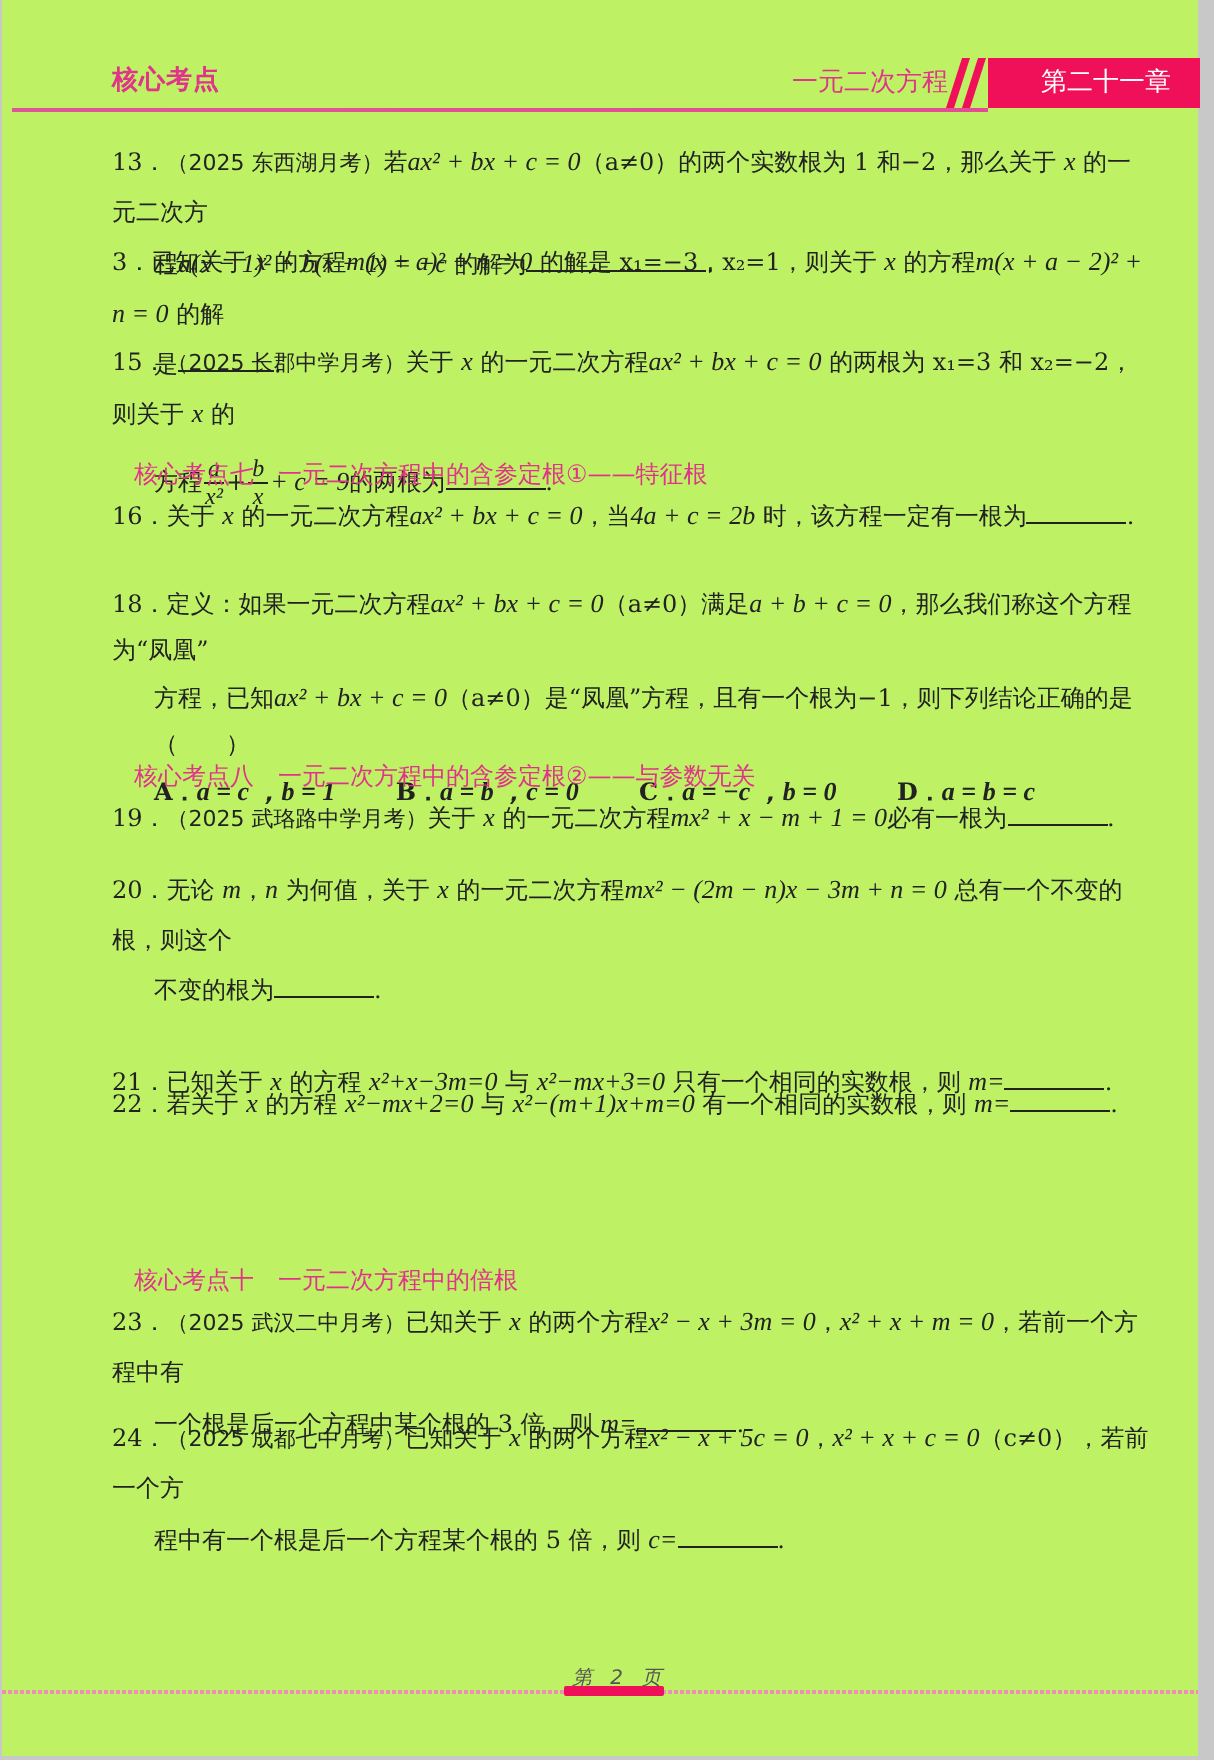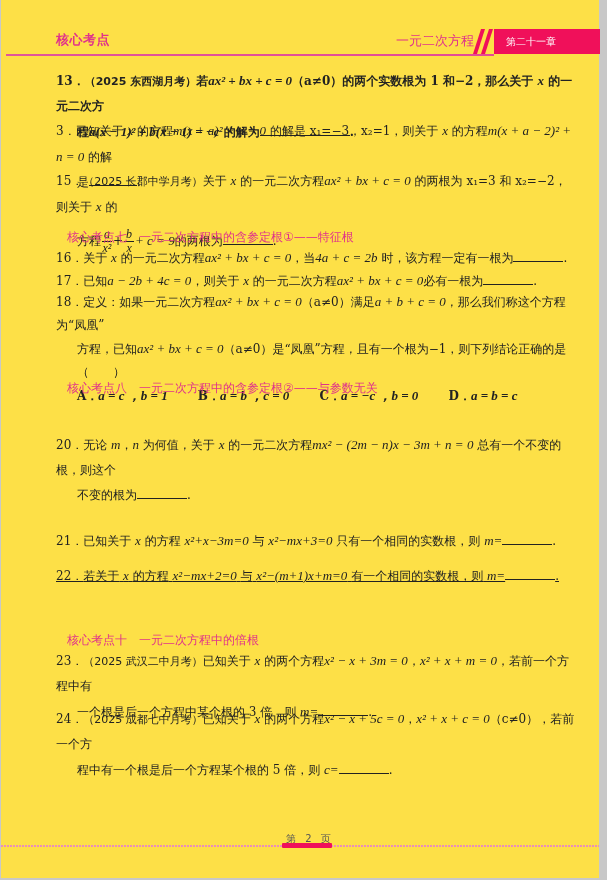--- a/index.html
+++ b/index.html
@@ -4,61 +4,61 @@
 <style>
   html, body { margin:0; padding:0; }
   body {
     width:607px; height:880px; overflow:hidden;
     background:#c8c8c8;
     font-family: "DejaVu Serif", "Liberation Serif", serif;
     color:#222;
   }
   .page {
     position:absolute; left:1px; top:0; width:598px; height:878px;
-    background:#fde047;
+    background:#bef264;
   }
   .hdr-left {
     position:absolute; left:55px; top:31px; font-size:13px; font-weight:bold;
     color:#e0338a; font-family:"DejaVu Sans", sans-serif; letter-spacing:0.5px;
   }
   .hdr-line {
     position:absolute; left:5px; top:54px; width:488px; height:2px;
     background:linear-gradient(to right,#e0559a,#e44b95);
   }
   .hdr-chapter-title {
     position:absolute; left:395px; top:32px; font-size:13px;
     color:#e0338a; font-family:"DejaVu Sans", sans-serif;
   }
   .hdr-slash {
     position:absolute; left:472px; top:29px; width:22px; height:25px;
   }
   .hdr-badge {
     position:absolute; left:493px; top:29px; width:106px; height:25px;
     background:#f0105a; color:#fff; font-family:"DejaVu Sans", sans-serif;
-    font-size:10px; line-height:25px; padding-left:12px; box-sizing:border-box;
+    font-size:13px; line-height:25px; padding-left:12px; box-sizing:border-box;text-align:center;
   }
   .q {
     position:absolute; left:55px; width:520px; font-size:12px; line-height:25px;
   }
   .q .indent { padding-left:21px; display:block; }
   .src { font-family:"DejaVu Sans", sans-serif; font-size:11px; }
   .math { font-style:italic; font-family:"Liberation Serif", serif; font-size:13px; }
   .blank { display:inline-block; border-bottom:1px solid #222; height:14px; vertical-align:baseline; }
   .sec {
     position:absolute; left:66px; font-size:12px; font-weight:normal;
     color:#e0338a; font-family:"DejaVu Sans", sans-serif;
   }
   .frac { display:inline-block; vertical-align:middle; text-align:center; line-height:13px; font-style:italic; font-family:"Liberation Serif", serif; font-size:12px; margin:0 1px; }
   .frac .n { display:block; border-bottom:1px solid #222; padding:0 2px; }
   .frac .d { display:block; }
   .opts { display:block; padding-left:21px;font-weight:bold; }
   .opts span.opt { display:inline-block; margin-right:26px; }
   .footer-text {
     position:absolute; left:285px; top:832px; font-size:10px; color:#555;
-    font-family:"DejaVu Sans", sans-serif; letter-spacing:3px;
+    font-family:"DejaVu Sans", sans-serif; letter-spacing:3px;font-style:italic;
   }
   .footer-line {
     position:absolute; left:0; top:845px; width:598px; height:2px;
     background:repeating-linear-gradient(to right,#e98fb8 0 2px,transparent 2px 3px);
   }
   .footer-bar {
     position:absolute; left:281px; top:843px; width:50px; height:5px; background:#f0105a; border-radius:1px;
   }
 </style>
 </head>
@@ -68,70 +68,70 @@
 
   <div class="hdr-left">核心考点</div>
   <div class="hdr-line"></div>
   <div class="hdr-chapter-title">一元二次方程</div>
   <svg class="hdr-slash" viewBox="0 0 22 25">
     <polygon points="8,0 12,0 4,25 0,25" fill="#f0105a"></polygon>
     <polygon points="16,0 20,0 12,25 8,25" fill="#f0105a"></polygon>
   </svg>
   <div class="hdr-badge">第二十一章</div>
 
-  <div class="q" style="top:68px;font-weight:bold;">
+  <div class="q" style="top:68px;">
     <span>13．</span><span class="src">（2025 东西湖月考）</span><span>若</span><span class="math">ax² + bx + c = 0</span><span>（a≠0）的两个实数根为 1 和−2，那么关于</span> <span class="math">x</span> <span>的一元二次方</span>
     <span class="indent"><span>程</span><span class="math">a(x − 1)² + b(x − 1) = −c</span> <span>的解为</span><span class="blank" style="width:90px;"></span><span>.</span></span>
   </div>
 
   <div class="q" style="top:118px;">
     <span>3．</span><span>已知关于</span> <span class="math">x</span> <span>的方程</span><span class="math">m(x + a)² + n = 0</span> <span>的解是 x₁=−3，x₂=1，则关于</span> <span class="math">x</span> <span>的方程</span><span class="math">m(x + a − 2)² + n = 0</span> <span>的解</span>
     <span class="indent"><span>是</span><span class="blank" style="width:48px;"></span><span>.</span></span>
   </div>
 
   <div class="q" style="top:168px;">
     <span>15．</span><span class="src">（2025 长郡中学月考）</span><span>关于</span> <span class="math">x</span> <span>的一元二次方程</span><span class="math">ax² + bx + c = 0</span> <span>的两根为 x₁=3 和 x₂=−2，则关于</span> <span class="math">x</span> <span>的</span>
     <span class="indent" style="margin-top:8px;"><span>方程</span><span class="frac"><span class="n">a</span><span class="d">x²</span></span><span>+</span><span class="frac"><span class="n">b</span><span class="d">x</span></span><span class="math">+ c = 9</span><span>的两根为</span><span class="blank" style="width:50px;"></span><span>.</span></span>
   </div>
 
   <div class="sec" style="top:229px;">核心考点七　一元二次方程中的含参定根①——特征根</div>
 
   <div class="q" style="top:245px;">
     <span>16．</span><span>关于</span> <span class="math">x</span> <span>的一元二次方程</span><span class="math">ax² + bx + c = 0</span><span>，当</span><span class="math">4a + c = 2b</span> <span>时，该方程一定有一根为</span><span class="blank" style="width:50px;"></span><span>.</span>
   </div>
 
-  <div class="q" style="top:268px;">
-    <span>17．</span><span>已知</span><span class="math">a − 2b + 4c = 0</span><span>，则关于</span> <span class="math">x</span> <span>的一元二次方程</span><span class="math">ax² + bx + c = 0</span><span>必有一根为</span><span class="blank" style="width:50px;"></span><span>.</span>
-  </div>
 
   <div class="q" style="top:290px; line-height:23px;">
     <span>18．</span><span>定义：如果一元二次方程</span><span class="math">ax² + bx + c = 0</span><span>（a≠0）满足</span><span class="math">a + b + c = 0</span><span>，那么我们称这个方程为“凤凰”</span>
     <span class="indent"><span>方程，已知</span><span class="math">ax² + bx + c = 0</span><span>（a≠0）是“凤凰”方程，且有一个根为−1，则下列结论正确的是（　　）</span></span>
     <span class="opts">
       <span class="opt"><span>A．</span><span class="math">a = c ，b = 1</span></span>
       <span class="opt"><span>B．</span><span class="math">a = b ，c = 0</span></span>
       <span class="opt"><span>C．</span><span class="math">a = −c ，b = 0</span></span>
       <span class="opt"><span>D．</span><span class="math">a = b = c</span></span>
     </span>
   </div>
 
   <div class="sec" style="top:380px;">核心考点八　一元二次方程中的含参定根②——与参数无关</div>
 
+  <div class="q" style="top:396px;">
+    <span>19．</span><span class="src">（2025 武珞路中学月考）</span><span>关于</span> <span class="math">x</span> <span>的一元二次方程</span><span class="math">mx² + x − m + 1 = 0</span><span>必有一根为</span><span class="blank" style="width:50px;"></span><span>.</span>
+  </div>
 
   <div class="q" style="top:432px;">
     <span>20．</span><span>无论</span> <span class="math">m</span><span>，</span><span class="math">n</span> <span>为何值，关于</span> <span class="math">x</span> <span>的一元二次方程</span><span class="math">mx² − (2m − n)x − 3m + n = 0</span> <span>总有一个不变的根，则这个</span>
     <span class="indent"><span>不变的根为</span><span class="blank" style="width:50px;"></span><span>.</span></span>
   </div>
 
 
   <div class="q" style="top:528px;">
     <span>21．</span><span>已知关于</span> <span class="math">x</span> <span>的方程</span> <span class="math">x²+x−3m=0</span> <span>与</span> <span class="math">x²−mx+3=0</span> <span>只有一个相同的实数根，则</span> <span class="math">m=</span><span class="blank" style="width:50px;"></span><span>.</span>
   </div>
 
-  <div class="q" style="top:563px;text-decoration:underline;">
+  <div class="q" style="top:539px;">
     <span>22．</span><span>若关于</span> <span class="math">x</span> <span>的方程</span> <span class="math">x²−mx+2=0</span> <span>与</span> <span class="math">x²−(m+1)x+m=0</span> <span>有一个相同的实数根，则</span> <span class="math">m=</span><span class="blank" style="width:50px;"></span><span>.</span>
   </div>
 
   <div class="sec" style="top:632px;">核心考点十　一元二次方程中的倍根</div>
 
   <div class="q" style="top:648px;">
     <span>23．</span><span class="src">（2025 武汉二中月考）</span><span>已知关于</span> <span class="math">x</span> <span>的两个方程</span><span class="math">x² − x + 3m = 0</span><span>，</span><span class="math">x² + x + m = 0</span><span>，若前一个方程中有</span>
     <span class="indent"><span>一个根是后一个方程中某个根的 3 倍，则</span> <span class="math">m=</span><span class="blank" style="width:50px;"></span><span>.</span></span>
   </div>
 

